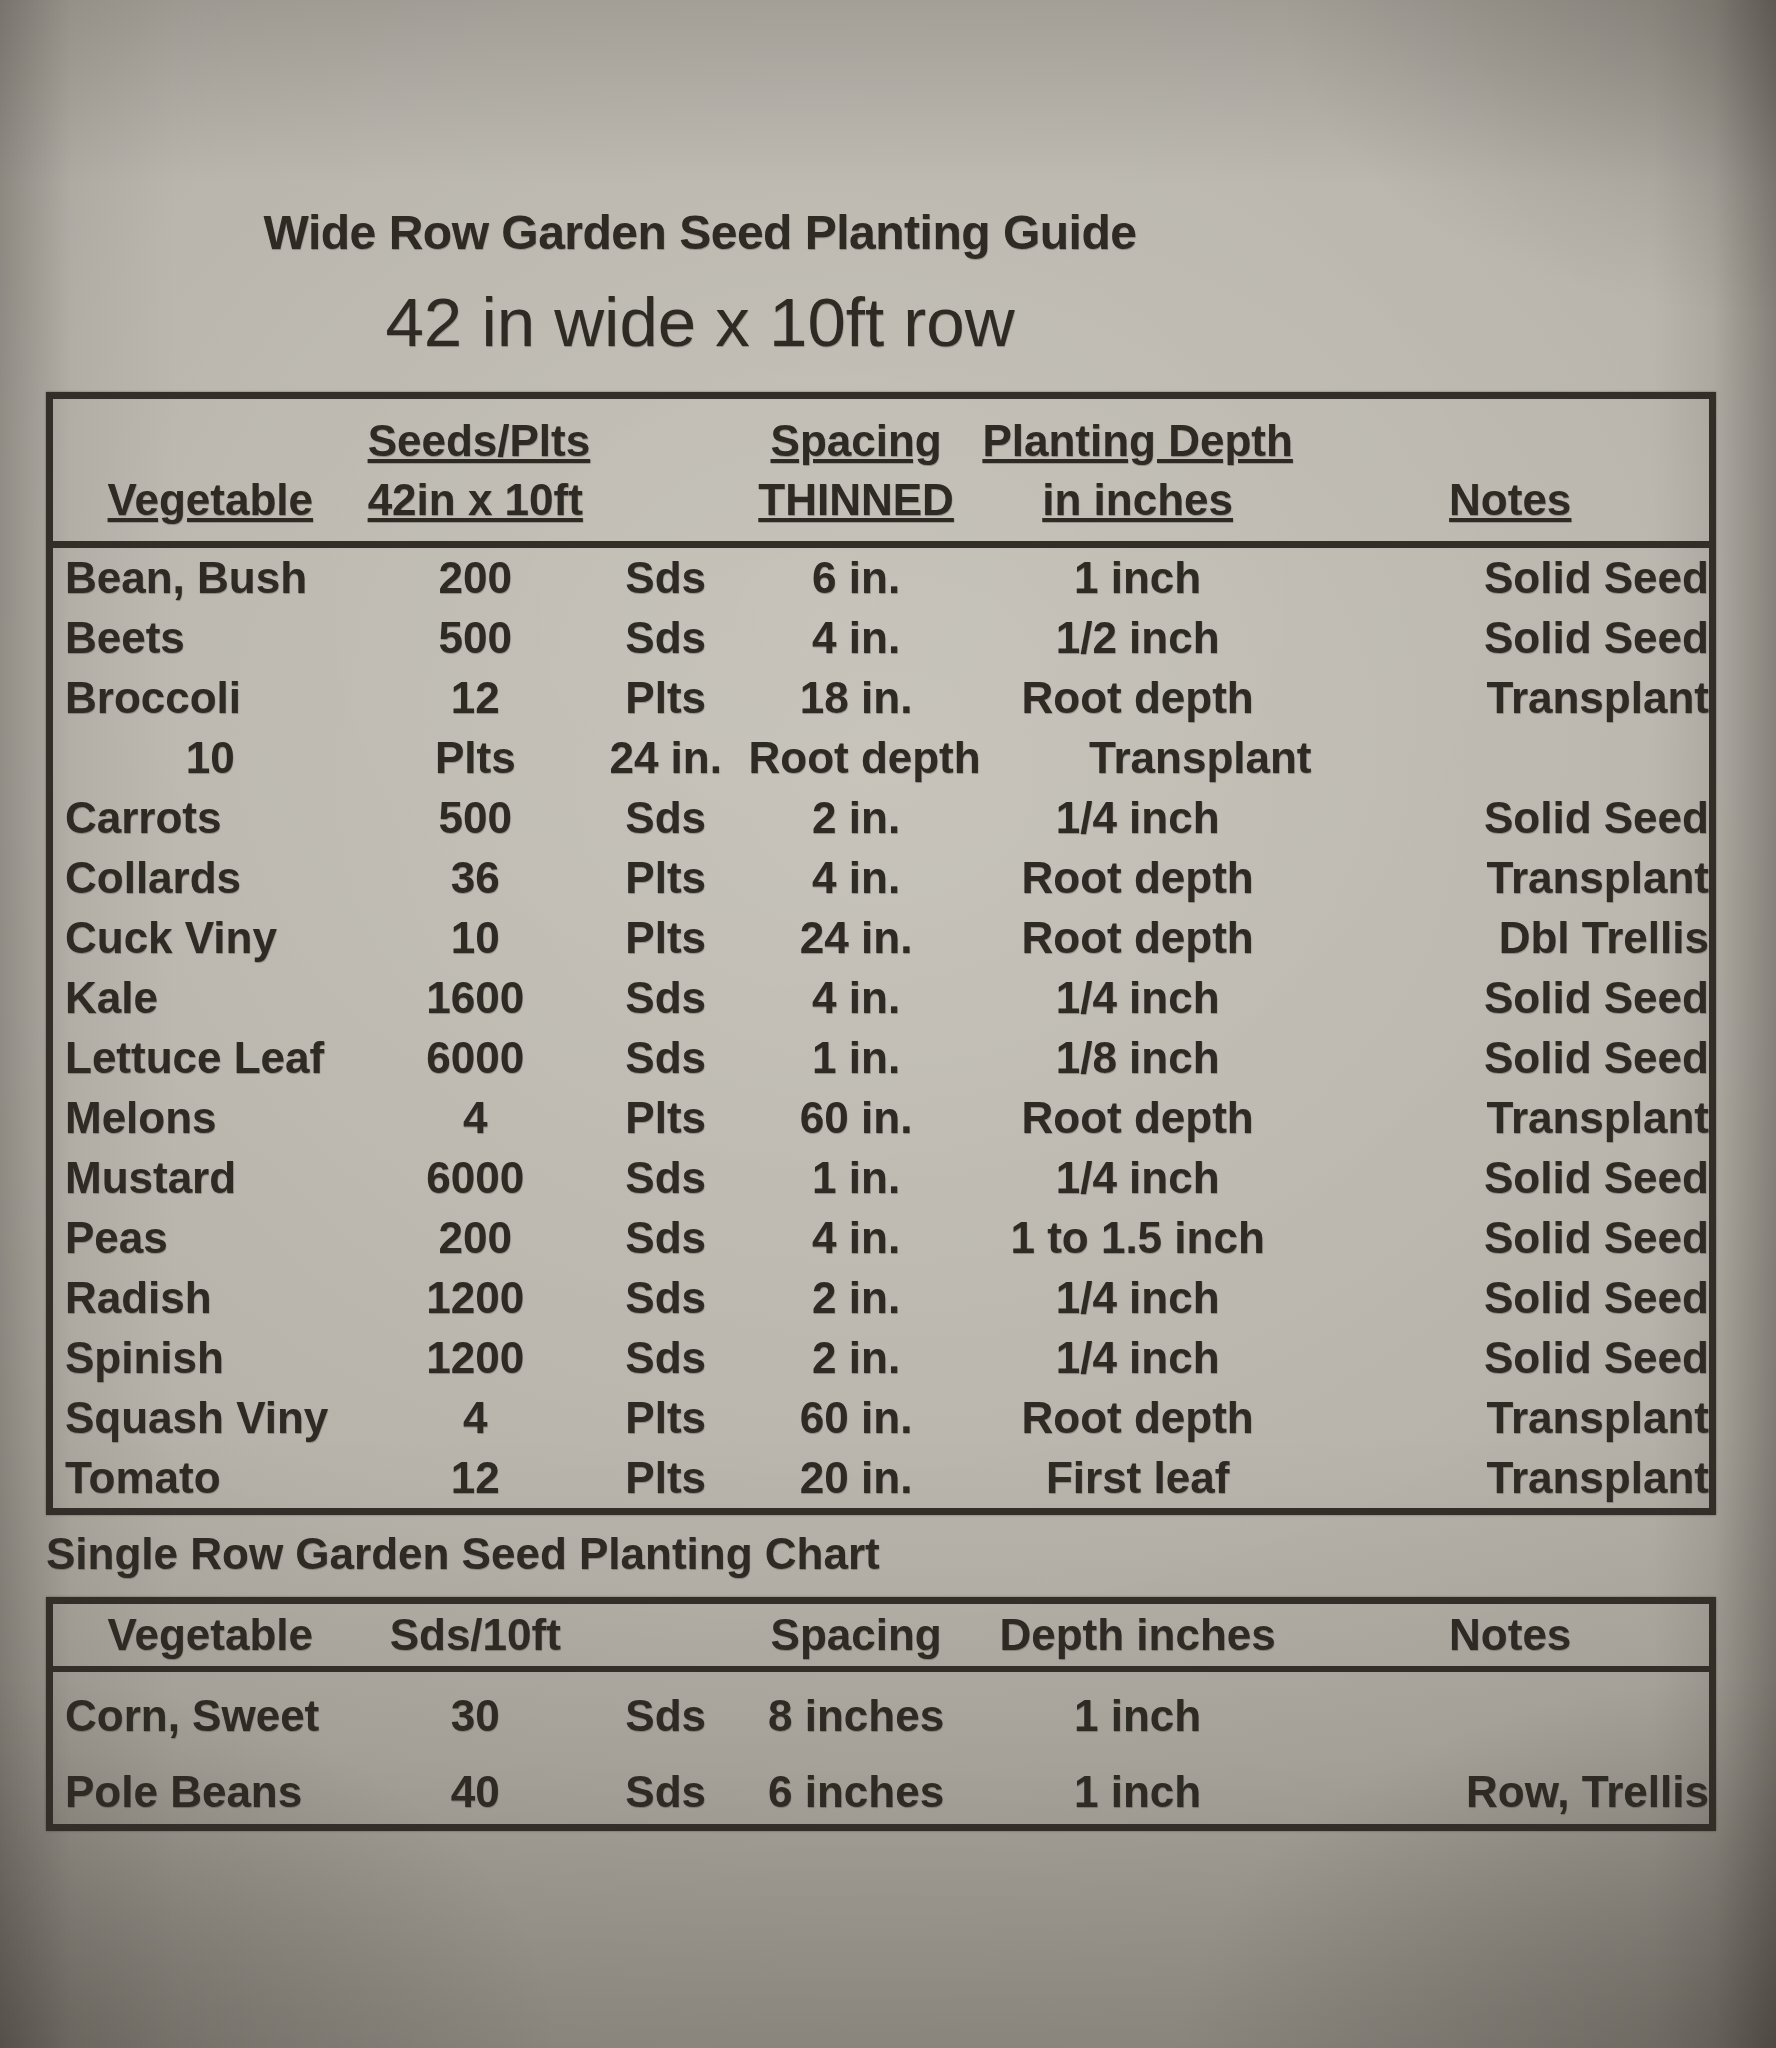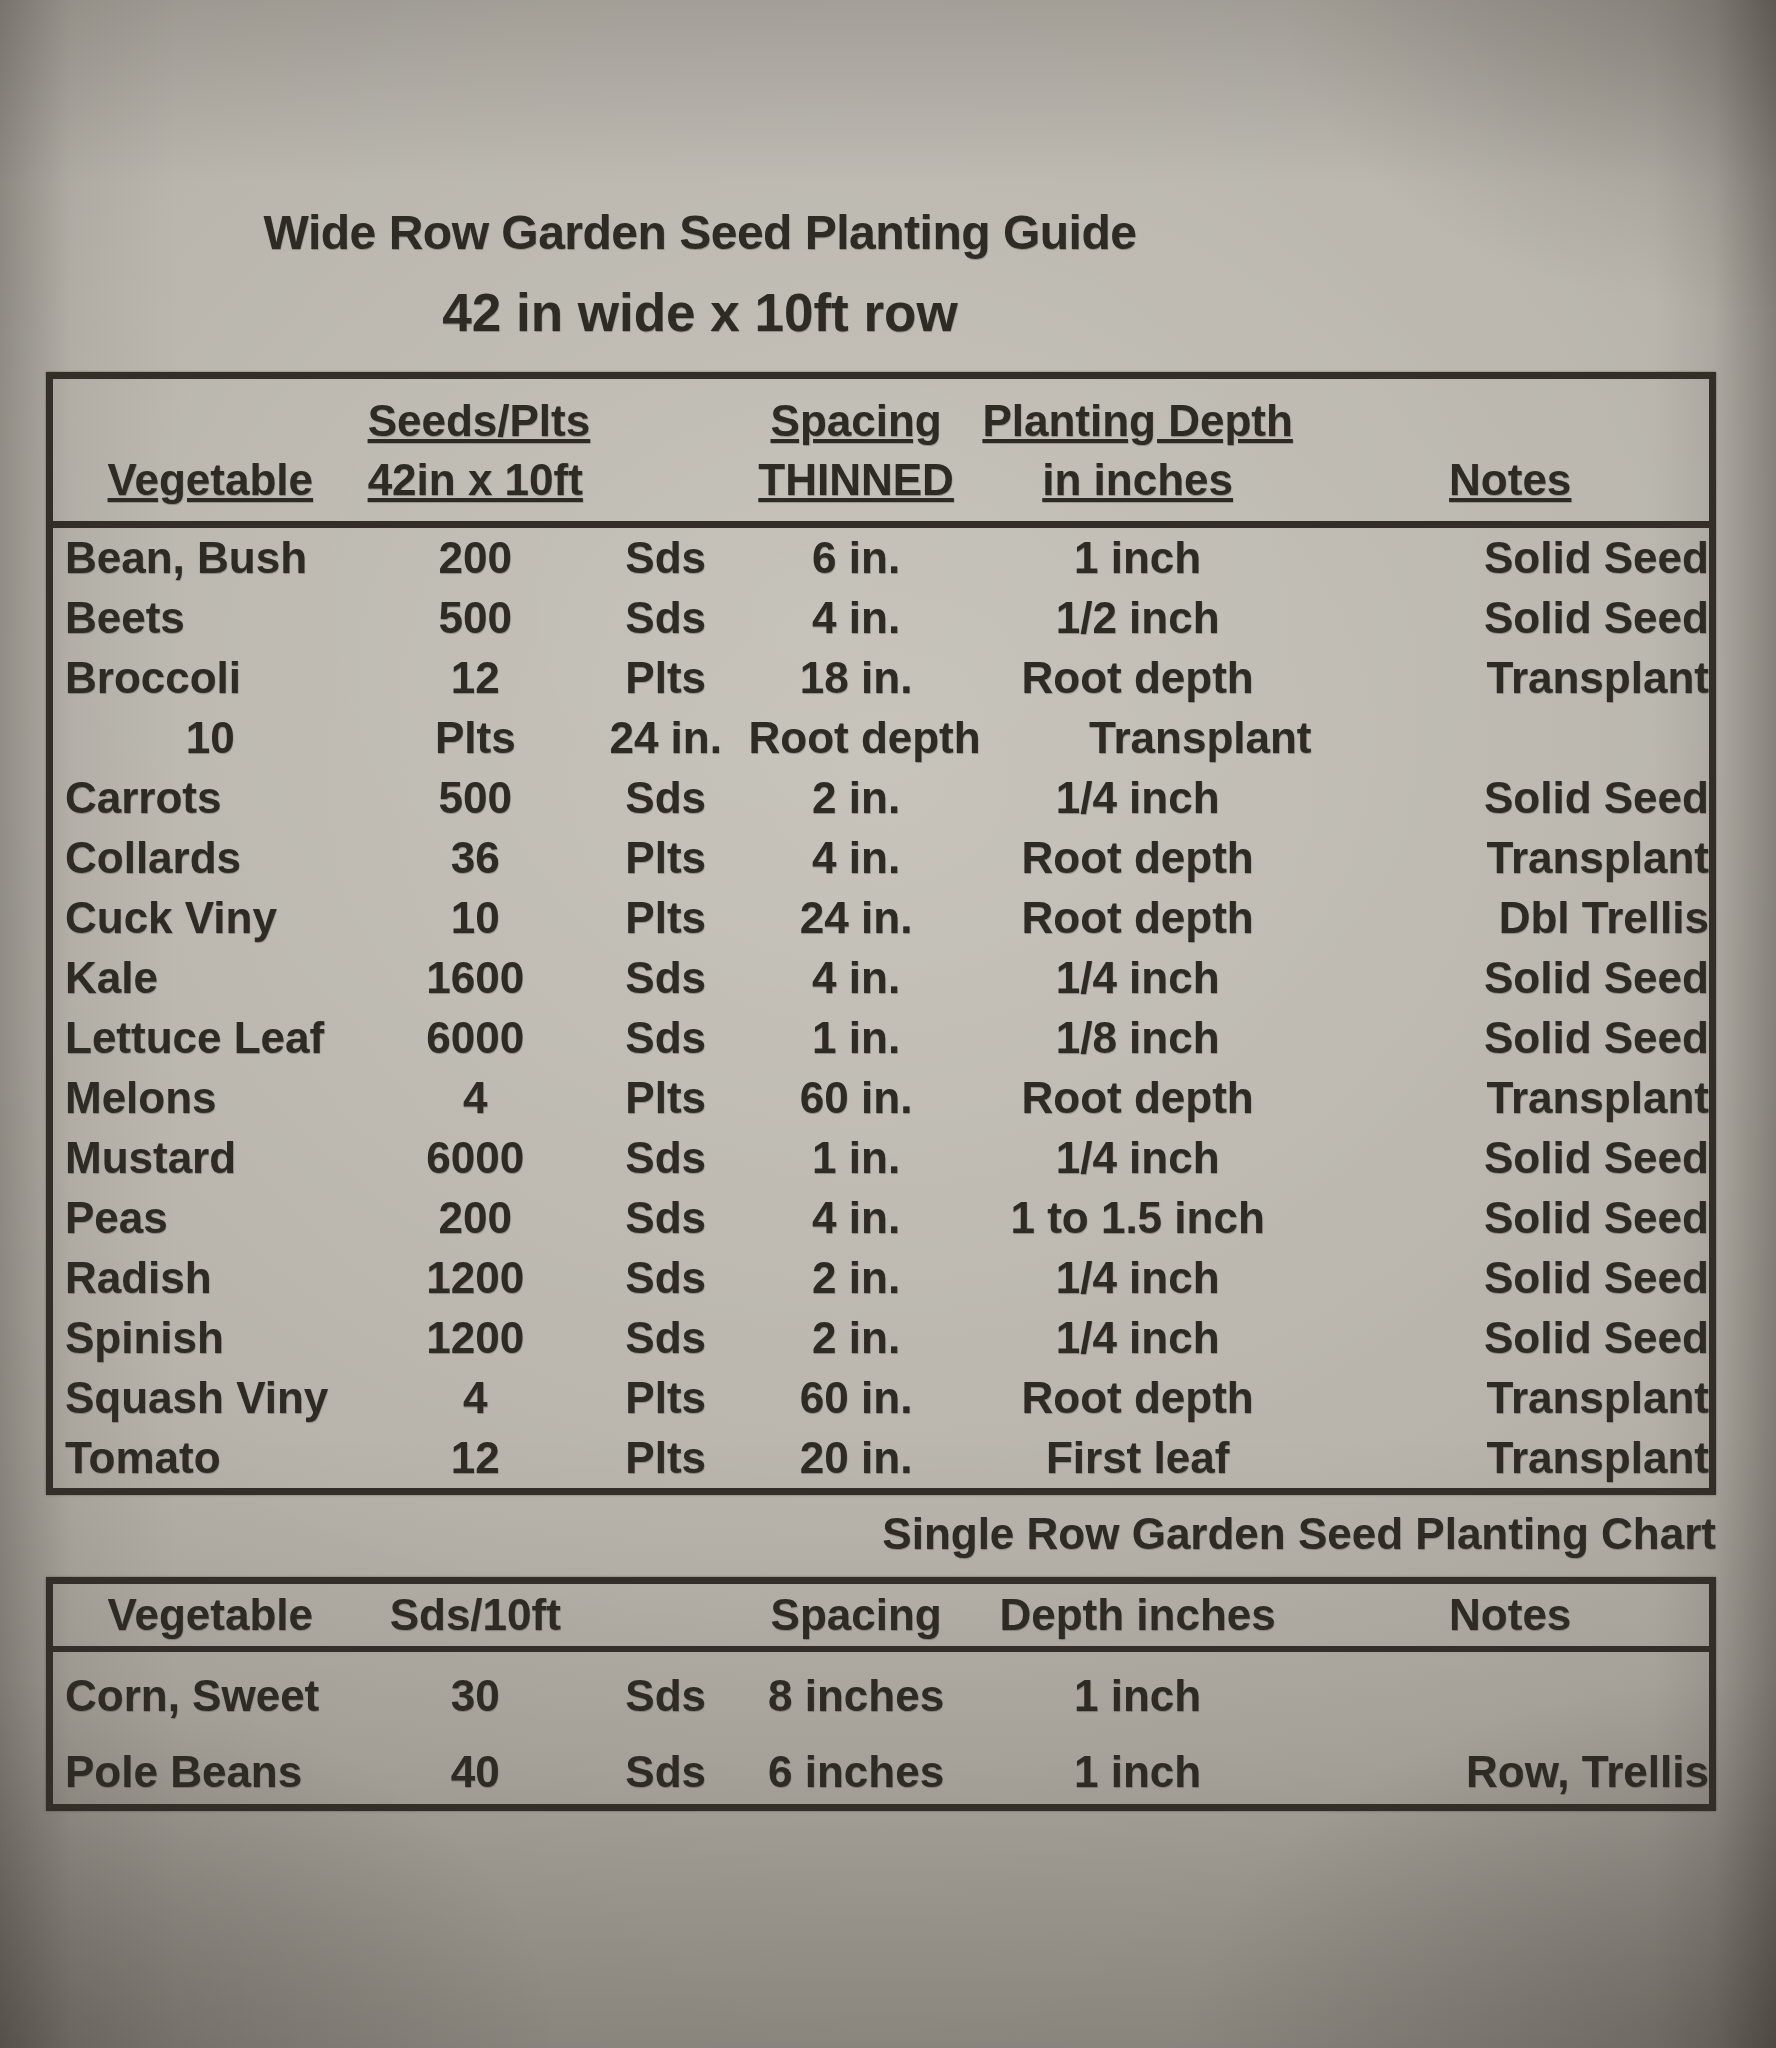--- a/index.html
+++ b/index.html
@@ -13,21 +13,21 @@
       radial-gradient(130% 95% at 46% 30%, rgba(255,255,255,0.10), rgba(255,255,255,0) 55%),
       linear-gradient(to right, rgba(20,16,12,0.26) 0%, rgba(20,16,12,0.05) 4%, rgba(20,16,12,0) 10%, rgba(20,16,12,0) 93%, rgba(20,16,12,0.08) 96.5%, rgba(20,16,12,0.32) 100%),
       linear-gradient(to bottom, rgba(20,16,12,0.15) 0%, rgba(20,16,12,0) 9%, rgba(20,16,12,0) 70%, rgba(20,16,12,0.08) 86%, rgba(20,16,12,0.22) 100%),
       radial-gradient(120% 90% at 50% 38%, #c2beb5 0%, #b7b3aa 45%, #a7a299 75%, #8e887e 100%);
     color:#2e2a24;
   }
   .content{position:relative;z-index:2;}
   .ink{color:#2e2a24;text-shadow:0.5px 0.8px 0.7px rgba(55,50,42,0.35);}
   .titles{width:1400px;padding-top:186px;text-align:center;}
   .title{font-size:48px;font-weight:700;letter-spacing:-0.5px;line-height:1.25;margin:17px;}
-  .subtitle{font-size:53px;font-weight:700;letter-spacing:0px;line-height:1.25;margin:0;}
+  .subtitle{font-size:69px;font-weight:400;letter-spacing:0px;line-height:1.25;margin:0;}
   .gtable{
     margin:26px 60px 0 46px;
     border:7px solid #332f28;
     box-shadow:0 0 2px rgba(40,36,30,0.5);
     background:transparent;
   }
   .grid{display:grid;grid-template-columns:19% 13% 10% 13% 21% 24%;}
   .thead1{padding:14px 0 10px 0;border-bottom:7px solid #332f28;}
   .hcell{text-align:center;text-decoration:underline;}
   .hcell .l1{display:block;min-height:56px;line-height:56px;font-size:44px;font-weight:700;}
@@ -37,21 +37,21 @@
   .wide .trow{height:60px;line-height:60px;}
   .single .trow{height:64px;line-height:64px;margin-top:12px;}
   .cell{font-size:44px;font-weight:700;white-space:nowrap;overflow:visible;}
   .cell.vegetable{text-align:left;padding-left:12px;}
   .cell.qty{text-align:center;}
   .cell.unit{text-align:center;}
   .cell.spacing{text-align:center;}
   .cell.depth{text-align:center;}
   .cell.notes{text-align:right;}
   .section-title{
-    margin:14px 60px 0 46px;text-align:right;
+    margin:14px 60px 0 46px;text-align:left;
     font-size:44px;font-weight:700;
   }
   .thead2{border-bottom:6px solid #332f28;}
   .thead2 .hc{height:62px;line-height:62px;font-size:44px;font-weight:700;text-align:center;}
   .single{margin-top:18px;}
 </style>
 </head>
 <body>
 
 <div class="content">

